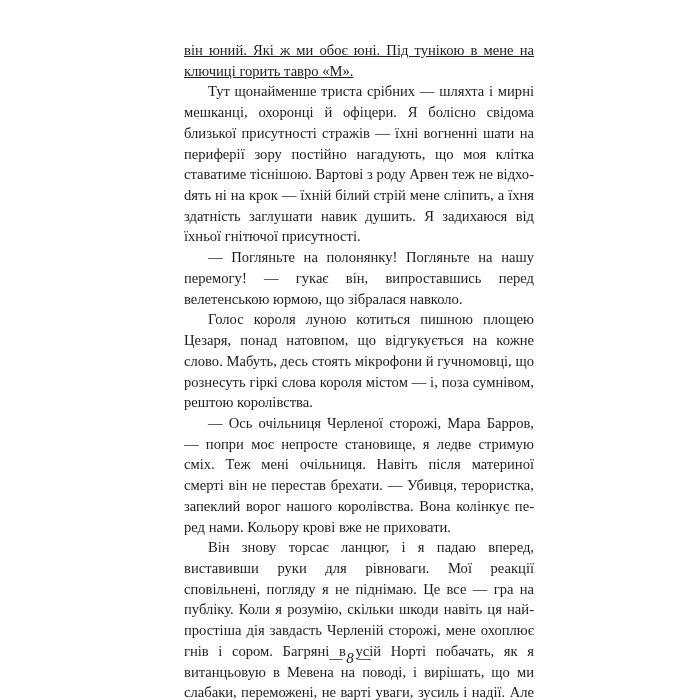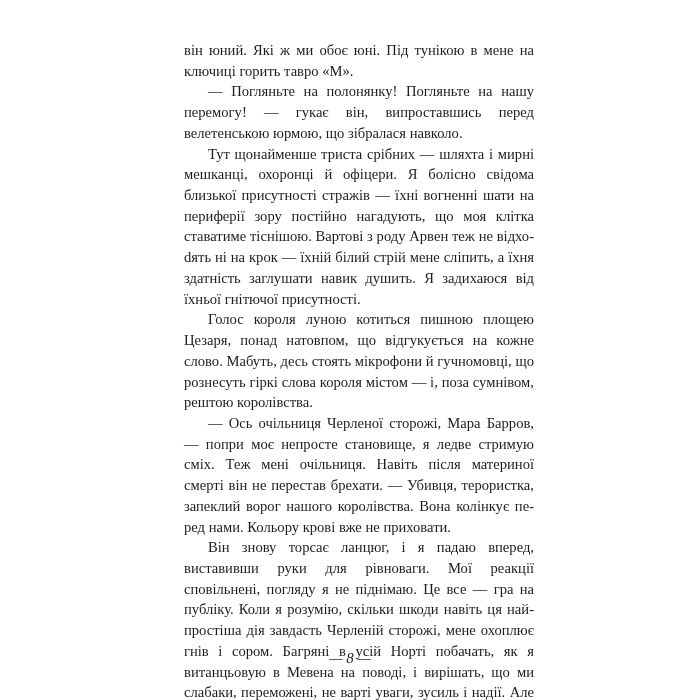--- a/index.html
+++ b/index.html
@@ -7,33 +7,33 @@
     width: 700px; height: 700px; background: #ffffff; position: relative; overflow: hidden;
   }
   .page {
     position: absolute; left: 184px; top: 40px; width: 350px;
     font-family: "Liberation Serif", "DejaVu Serif", serif;
     font-size: 14.6px; line-height: 20.72px; color: #1d1d1d;
     text-align: justify; hyphens: manual;
     -webkit-font-smoothing: antialiased;
   }
   .page p { margin: 0; text-indent: 24px; text-align-last: left; }
-  .page p.cont { text-indent: 0; }
+  .page p.cont { text-indent: 0; text-decoration: underline; }
   .folio {
     position: absolute; left: 0; width: 700px; top: 650px; text-align: center;
     font-family: "Liberation Serif", "DejaVu Serif", serif; font-style: italic;
     font-size: 15px; color: #1d1d1d;
   }
 </style>
 </head>
 <body>
 
 <div class="page">
   <p class="cont">він юний. Які ж ми обоє юні. Під тунікою в мене на ключиці горить тавро «М».</p>
+  <p>Тут щонайменше триста срібних — шляхта і мирні мешканці, охоронці й офіцери. Я болісно свідома близької присутності стра­жів — їхні вогненні шати на периферії зору постійно нагадують, що моя клітка ставатиме тіснішою. Вартові з роду Арвен теж не відхо­dять ні на крок — їхній білий стрій мене сліпить, а їхня здатність за­глушати навик душить. Я задихаюся від їхньої гнітючої присутності.</p>
   <p>— Погляньте на полонянку! Погляньте на нашу перемогу! — гукає він, випроставшись перед велетенською юрмою, що зібралася навколо.</p>
-  <p>Тут щонайменше триста срібних — шляхта і мирні мешканці, охоронці й офіцери. Я болісно свідома близької присутності стра­жів — їхні вогненні шати на периферії зору постійно нагадують, що моя клітка ставатиме тіснішою. Вартові з роду Арвен теж не відхо­dять ні на крок — їхній білий стрій мене сліпить, а їхня здатність за­глушати навик душить. Я задихаюся від їхньої гнітючої присутності.</p>
   <p>Голос короля луною котиться пишною площею Цезаря, понад натовпом, що відгукується на кожне слово. Мабуть, десь стоять мі­крофони й гучномовці, що рознесуть гіркі слова короля містом — і, поза сумнівом, рештою королівства.</p>
   <p>— Ось очільниця Черленої сторожі, Мара Барров, — попри моє непросте становище, я ледве стримую сміх. Теж мені очільниця. Навіть після материної смерті він не перестав брехати. — Убивця, терористка, запеклий ворог нашого королівства. Вона колінкує пе­ред нами. Кольору крові вже не приховати.</p>
   <p>Він знову торсає ланцюг, і я падаю вперед, виставивши руки для рівноваги. Мої реакції сповільнені, погляду я не піднімаю. Це все — гра на публіку. Коли я розумію, скільки шкоди навіть ця най­простіша дія завдасть Черленій сторожі, мене охоплює гнів і сором. Багряні в усій Норті побачать, як я витанцьовую в Мевена на поводі, і вирішать, що ми слабаки, переможені, не варті уваги, зусиль і на­дії. Але це геть не так. Тільки нічого я не можу вдіяти, бодай зараз, бодай тут, на лезі Мевенового милосердя. Цікаво, що там у Корвіумі. По дорозі до Душилки ми бачили, що місто-гарнізон запалало. Піс­ля того, як я передала своє відеоповідомлення, почалися бунти. Це перший подих революції — чи останній? Мені дізнатися нізвідки. Навряд чи хтось завдасть собі клопоту принести мені газету.</p>
 
 </div>
 
 <div class="folio">— 8 —</div>
 
 </body></html>

